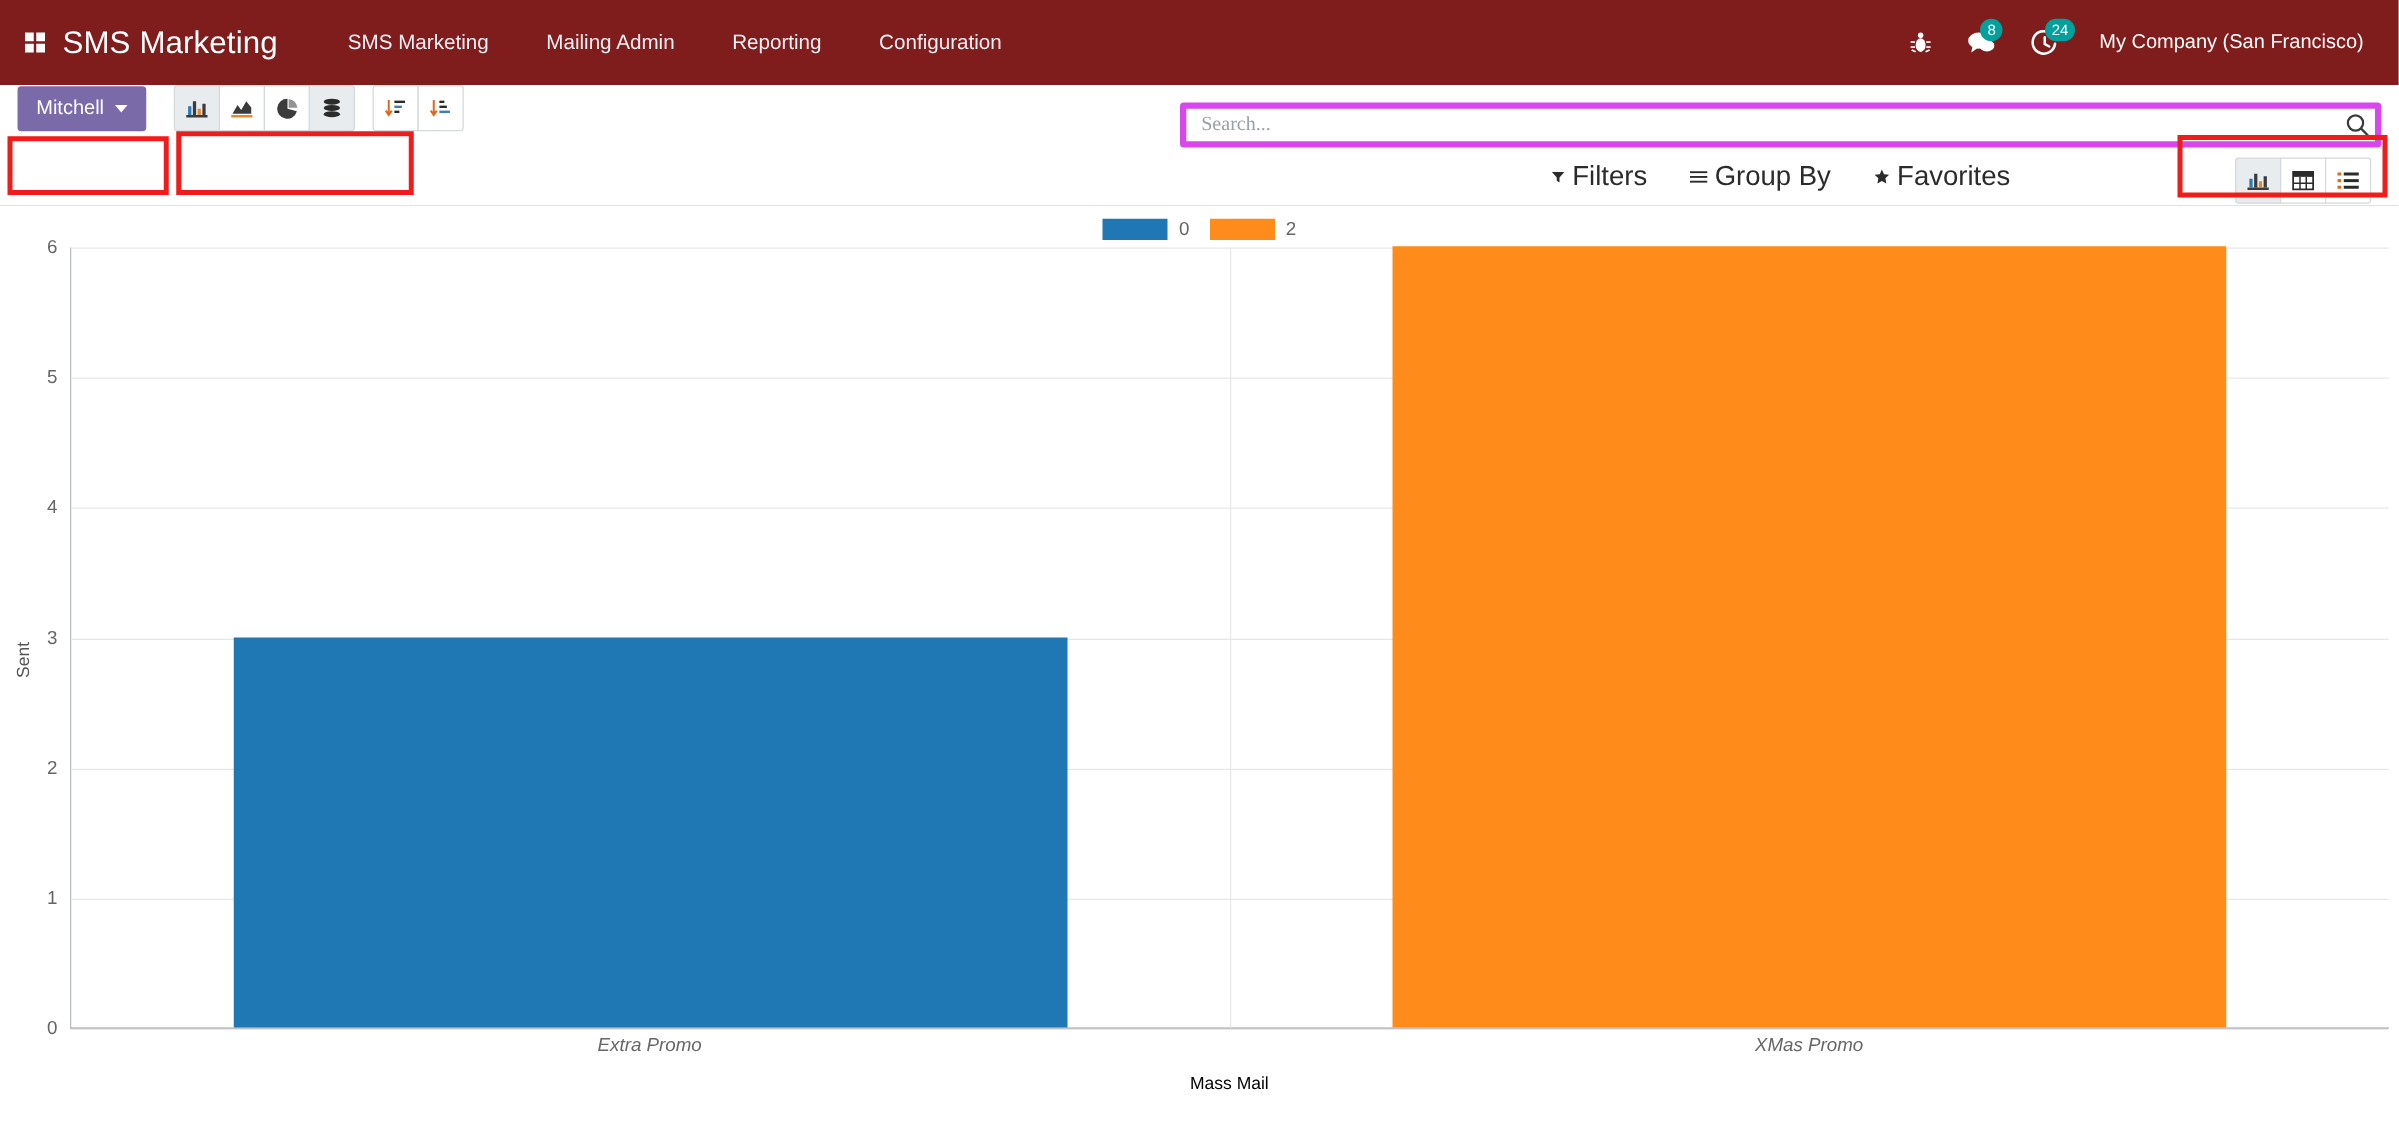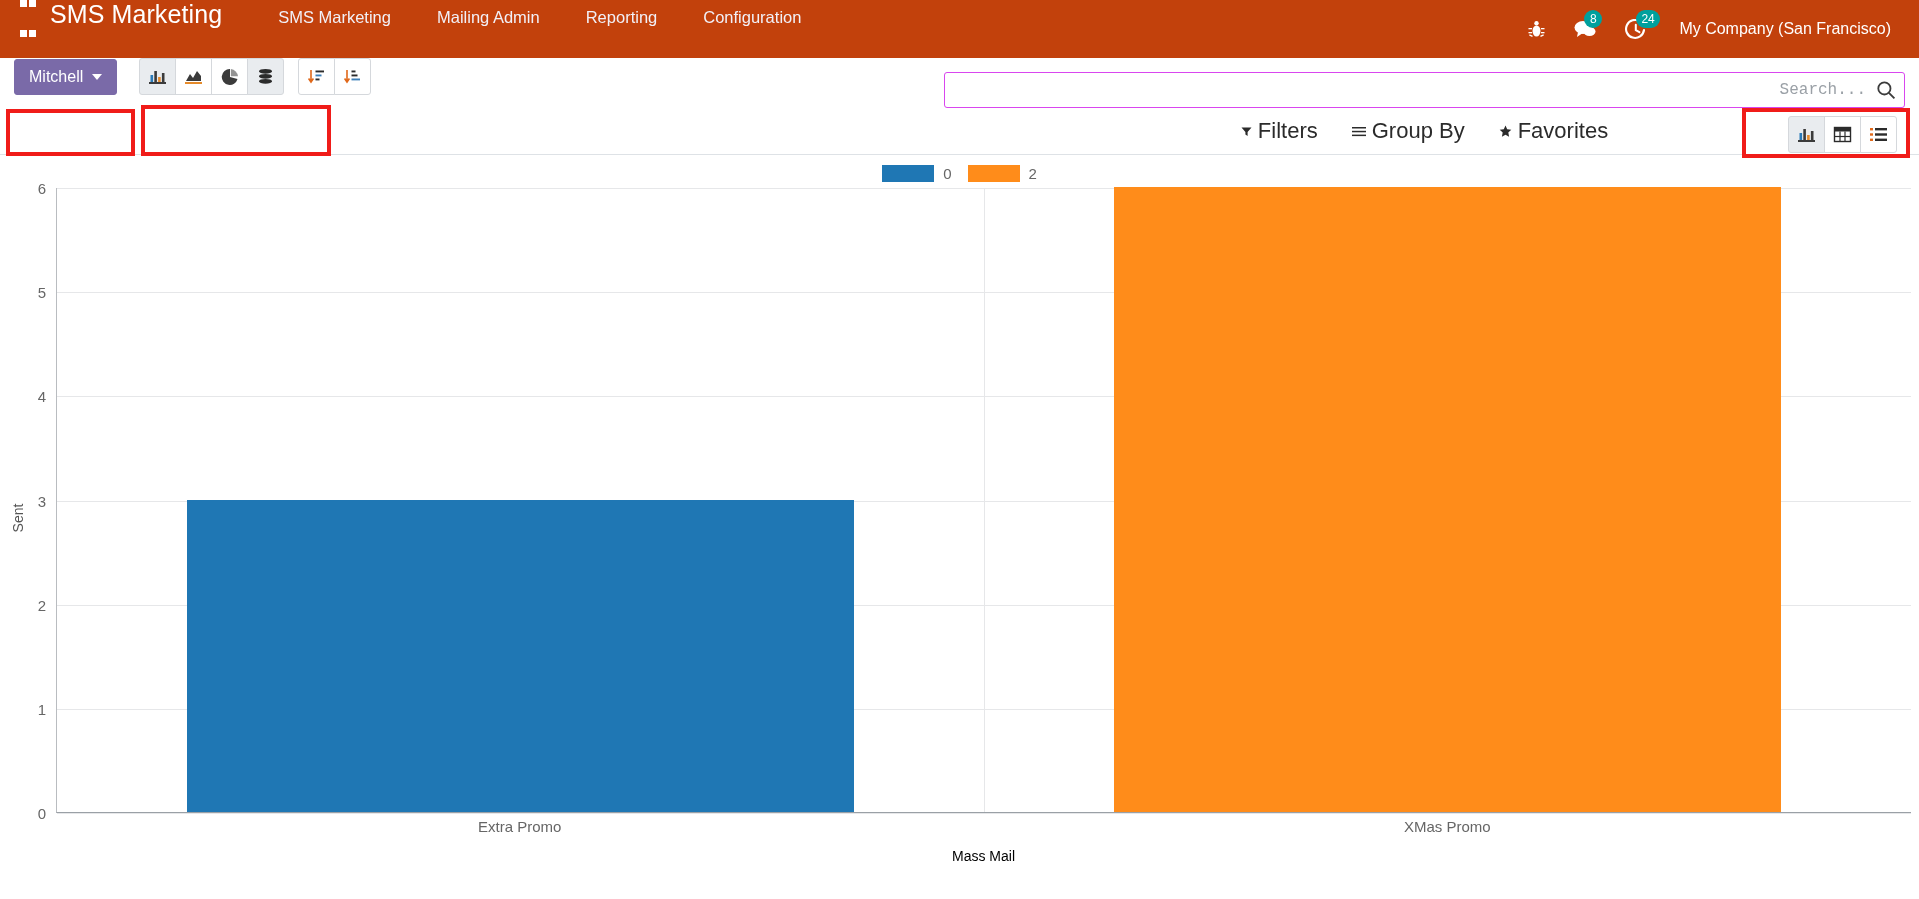--- a/index.html
+++ b/index.html
@@ -4,21 +4,21 @@
 <style>
   * { box-sizing: border-box; margin: 0; padding: 0; }
   html, body {
     width: 1919px; height: 899px;
     font-family: "Liberation Sans", sans-serif;
     background: #ffffff; overflow: hidden;
   }
 
   
   .navbar {
-    height: 58px; background: #c2410c; display: flex; 
+    height: 68px; background: #7f1d1d; display: flex; align-items: center;
     padding: 0 0 0 10px; color: #fff; position: relative;
   }
   .apps-grid { display: grid; grid-template-columns: 1fr 1fr; gap: 2px; margin: 0 14px 0 10px; cursor: pointer; }
   .apps-grid i { display: block; width: 7px; height: 7px; background: #fff; }
   .brand { font-size: 25px; font-weight: 400; letter-spacing: .1px; margin-right: 42px; white-space: nowrap; }
   .menu-item {
     font-size: 16.5px; color: #f2f0f7; padding: 8px 14px; margin-right: 18px;
     white-space: nowrap; cursor: pointer; border-radius: 3px;
   }
   .nav-right { margin-left: auto; display: flex; align-items: center; padding-right: 12px; }
@@ -60,23 +60,23 @@
     margin-left: -1px;
   }
   .icon-btn:first-child { border-radius: 3px 0 0 3px; margin-left: 0; }
   .icon-btn:last-child { border-radius: 0 3px 3px 0; }
   .icon-btn.active { background: #e9ecef; }
   .group-gap { margin-left: 14px; }
 
   .cp-right { flex: 1; padding-top: 14px; }
   .search-wrap { position: relative; }
   .search-input {
-    width: 100%; height: 36px; border: 1px solid #d946ef; border-radius: 3px;
+    width: 100%; height: 36px; border: 5px solid #d946ef; border-radius: 3px;
     font-size: 16px; padding: 0 38px 0 12px; color: #2b2b2b;
-    font-family: Liberation Mono, monospace; outline: none; background: #fff; text-align: right;
+    font-family: Liberation Serif, serif; outline: none; background: #fff;
   }
   .search-input::placeholder { color: #9aa0a6; }
   .search-icon-btn {
     position: absolute; right: 9px; top: 8px; width: 20px; height: 20px;
     cursor: pointer; color: #4a4a4a;
   }
   .filter-row { display: flex; justify-content: center; padding: 10px 0 10px; }
   .filter-item {
     display: flex; align-items: center; font-size: 22px; color: #2b2b2b;
     margin: 0 17px; cursor: pointer; white-space: nowrap;
@@ -105,21 +105,21 @@
     position: absolute; right: 6px; font-size: 15px; color: #666;
     transform: translateY(-50%); white-space: nowrap;
   }
   .plot {
     position: absolute; left: 56px; right: 8px; top: 0; height: 625px;
     border-left: 1px solid #b9bcc0; border-bottom: 1px solid #9aa0a6;
   }
   .gridline { position: absolute; left: 0; right: 0; height: 1px; background: #e6e7e9; }
   .vgrid { position: absolute; top: 0; bottom: 0; width: 1px; background: #e6e7e9; }
   .bar { position: absolute; bottom: 0; }
-  .x-labels { position: absolute; left: 56px; right: 8px; top: 630px; height: 30px; }
+  .x-labels { position: absolute; left: 56px; right: 8px; top: 630px; height: 30px; font-style: italic; }
   .x-label {
     position: absolute; font-size: 15px; color: #666; transform: translateX(-50%);
     white-space: nowrap; top: 0;
   }
   .x-title {
     position: absolute; left: 56px; right: 8px; top: 660px; text-align: center;
     font-size: 14px; color: #000000;
   }
 </style>
 </head>

